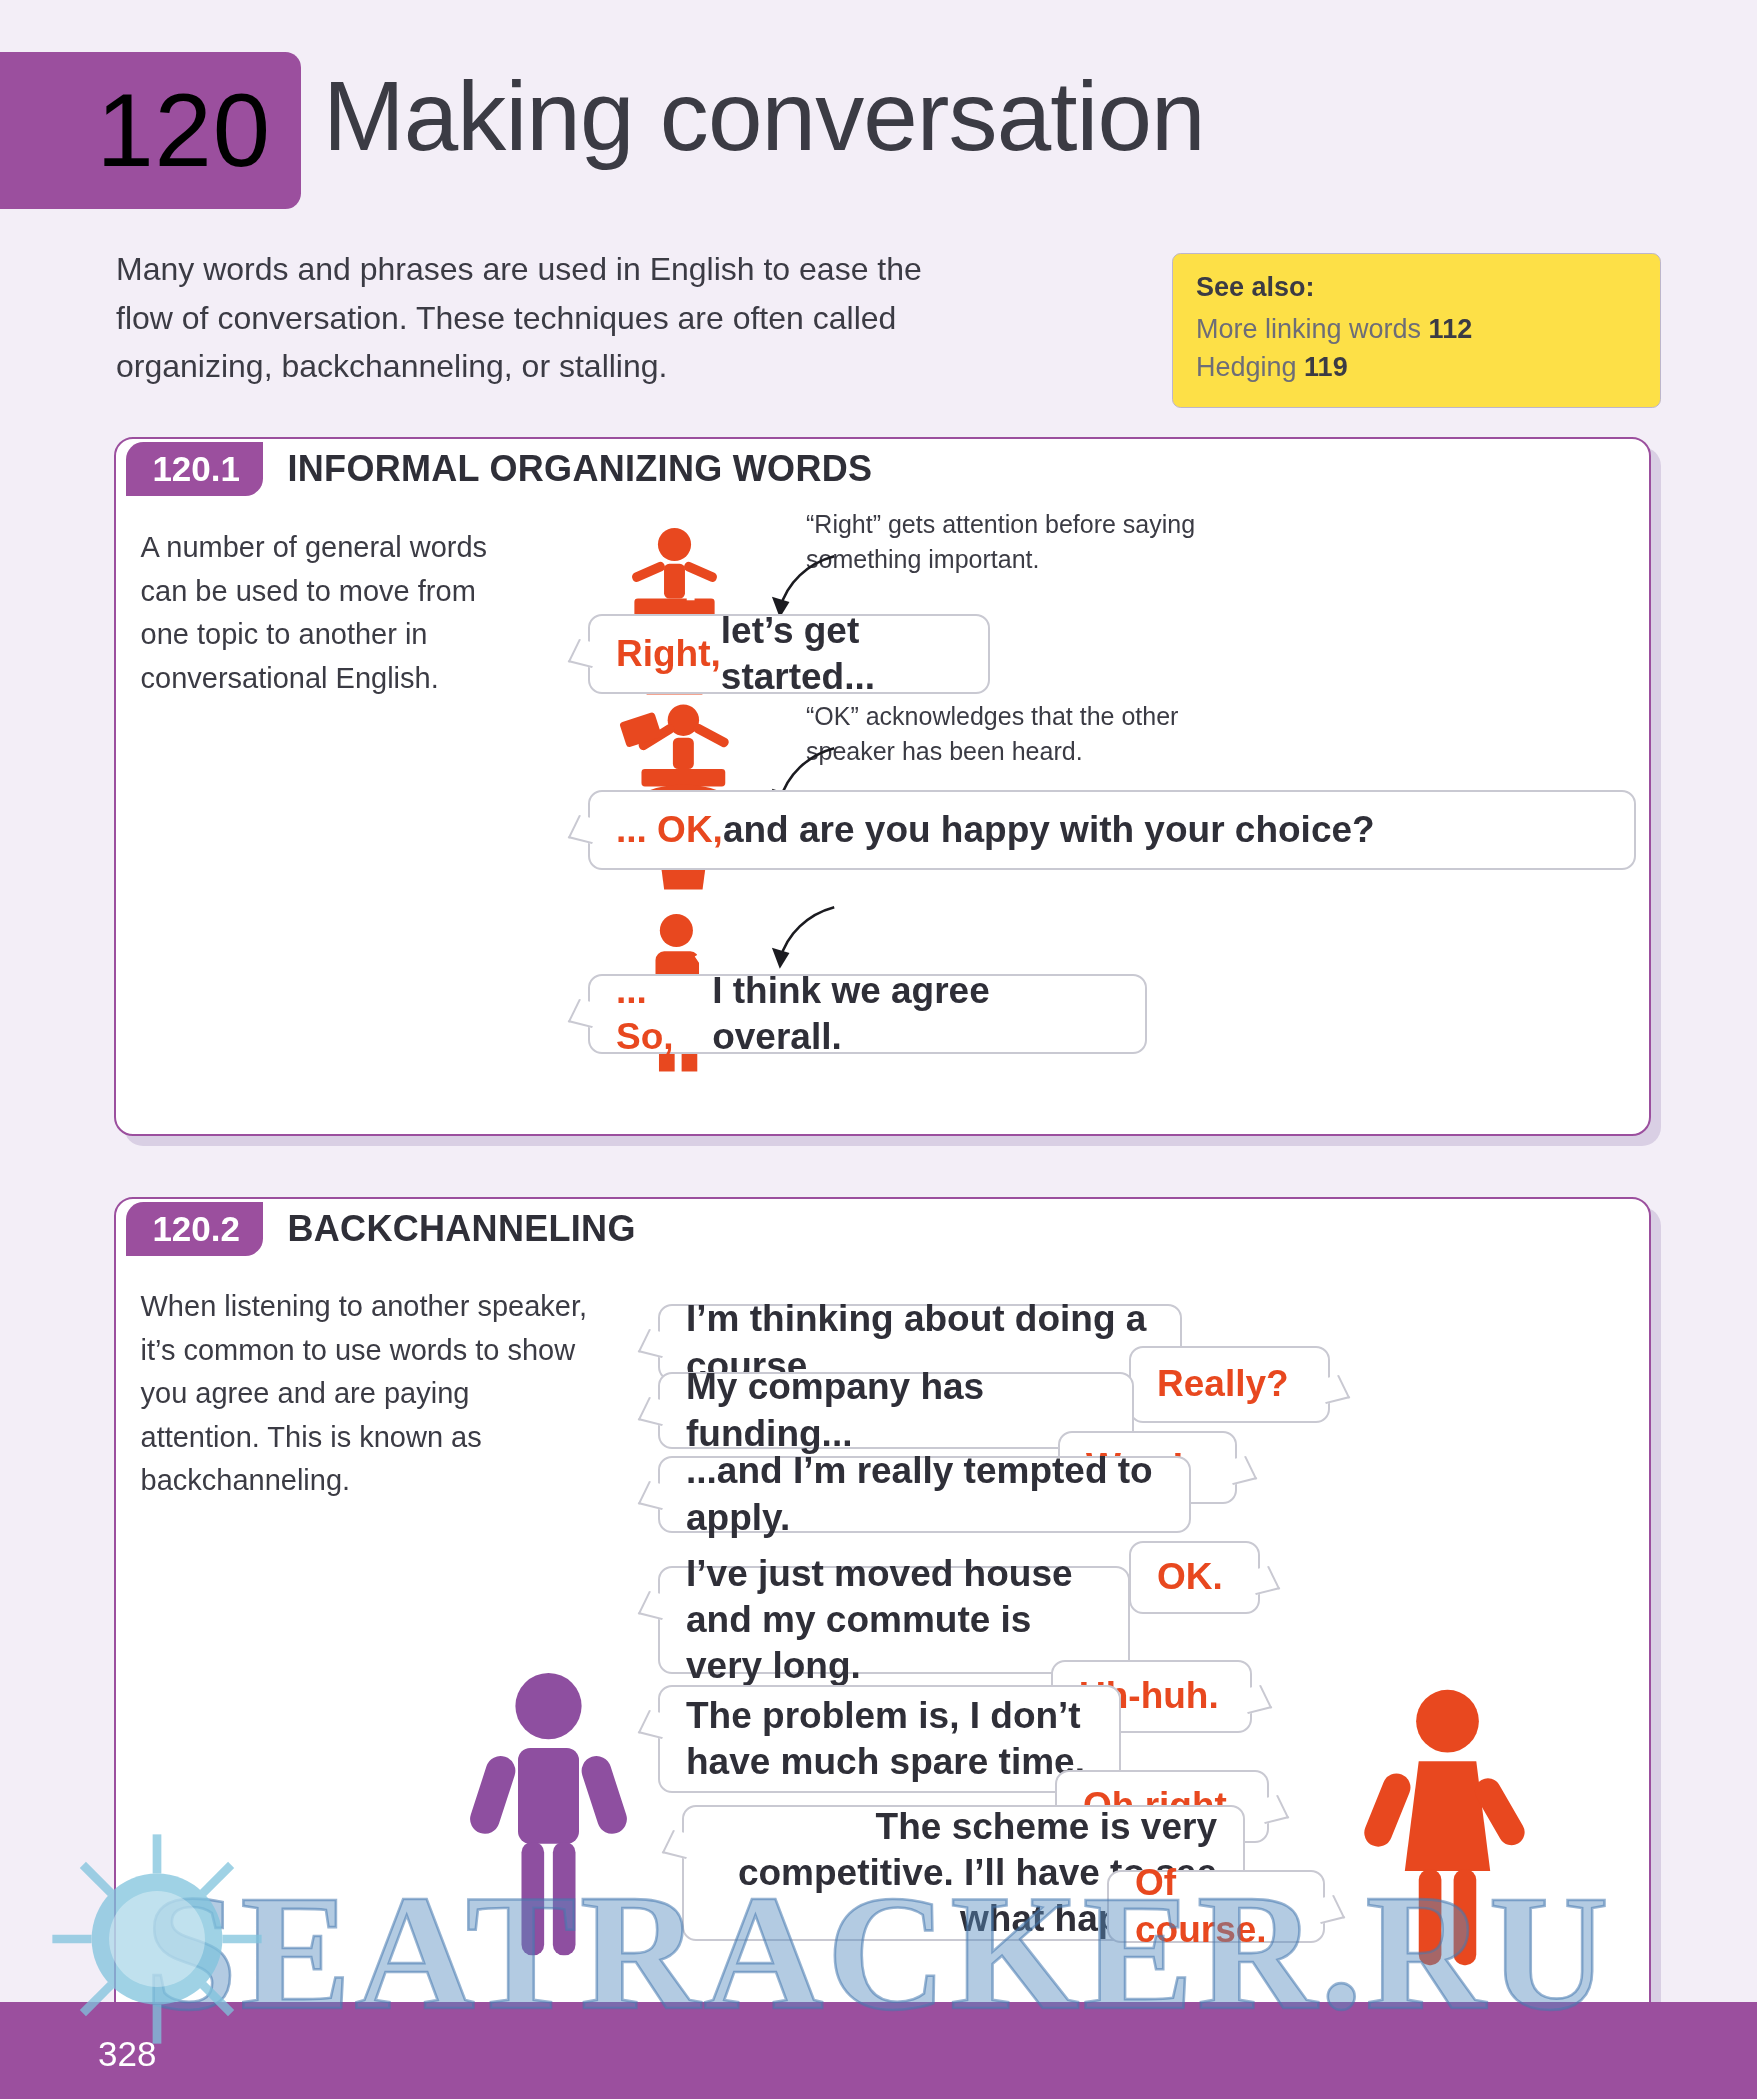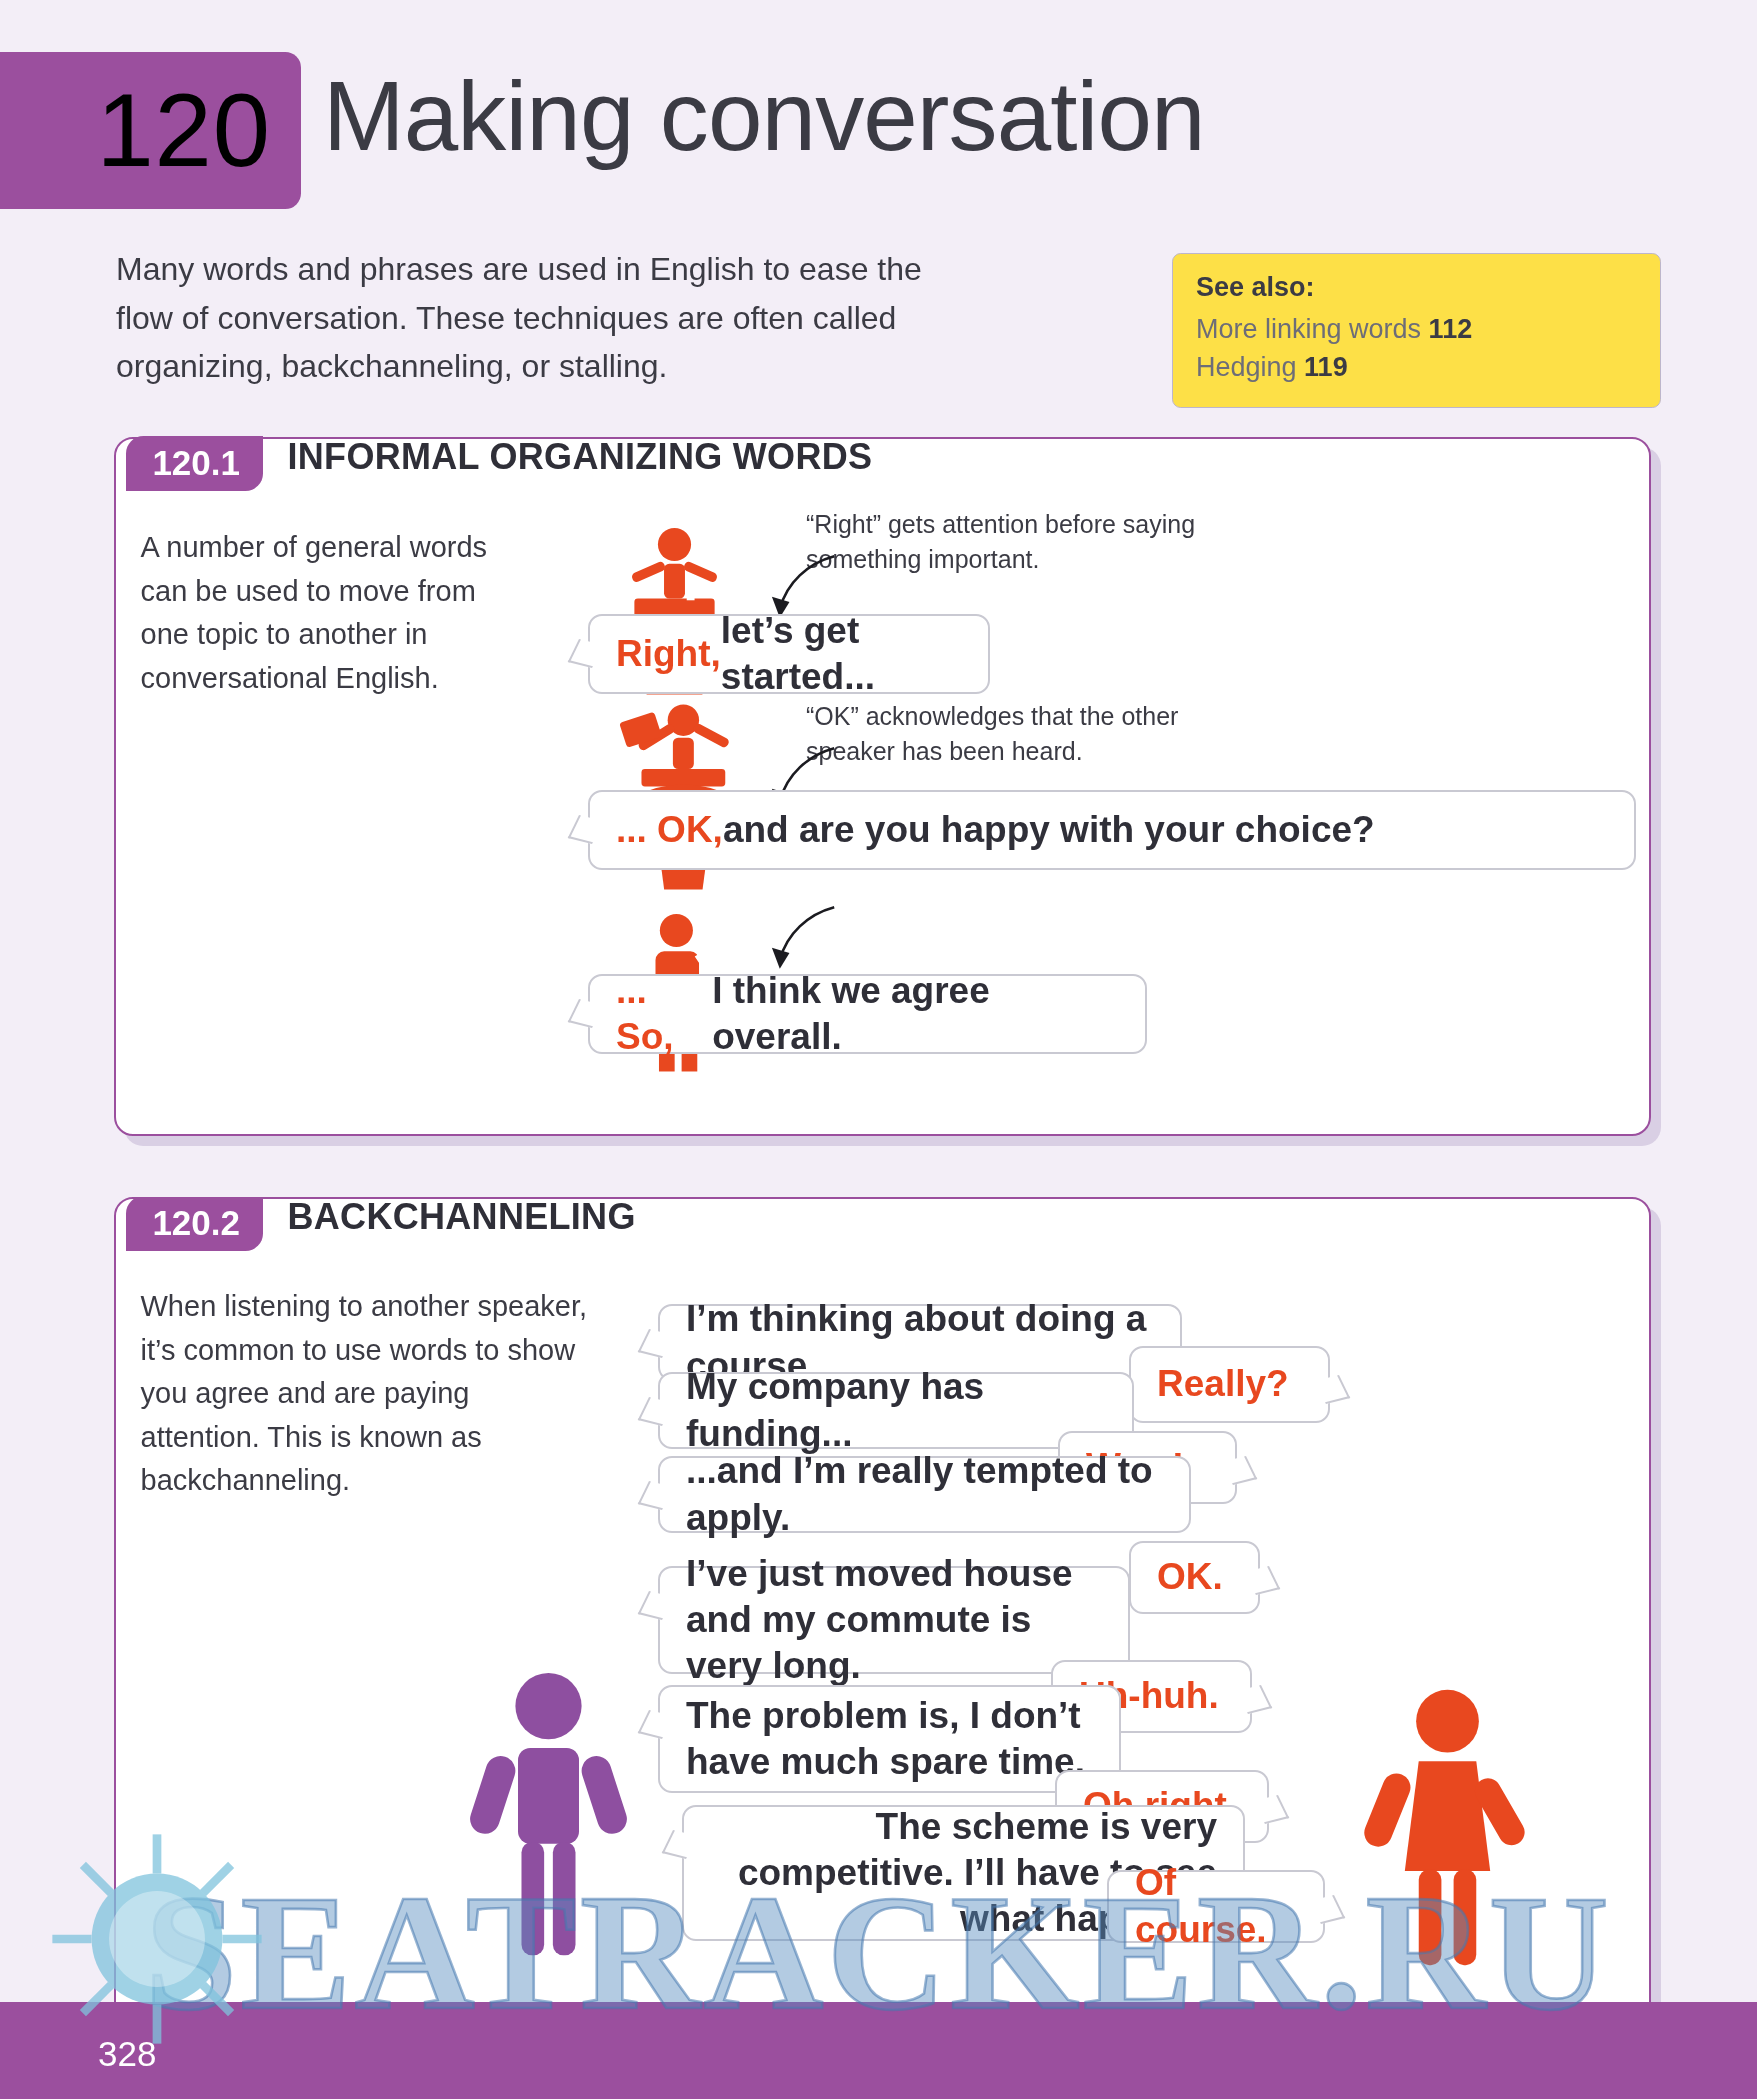--- a/index.html
+++ b/index.html
@@ -84,21 +84,21 @@
     position: absolute;
     background: #d9cfe4;
     border-radius: 19px;
     z-index: 0;
   }
   .panel-header {
     position: absolute;
     left: -2.6px; top: -2.6px;
     height: 65px;
     display: flex;
-    align-items: flex-start;
+    align-items: center;
     padding-left: 13px;
   }
   .panel-badge {
     background: #9b4f9e;
     color: #ffffff;
     font-size: 35px;
     font-weight: bold;
     border-radius: 17.5px 0 17.5px 0;
     padding: 8.7px 23px 10.5px 26px;
     line-height: 1;

